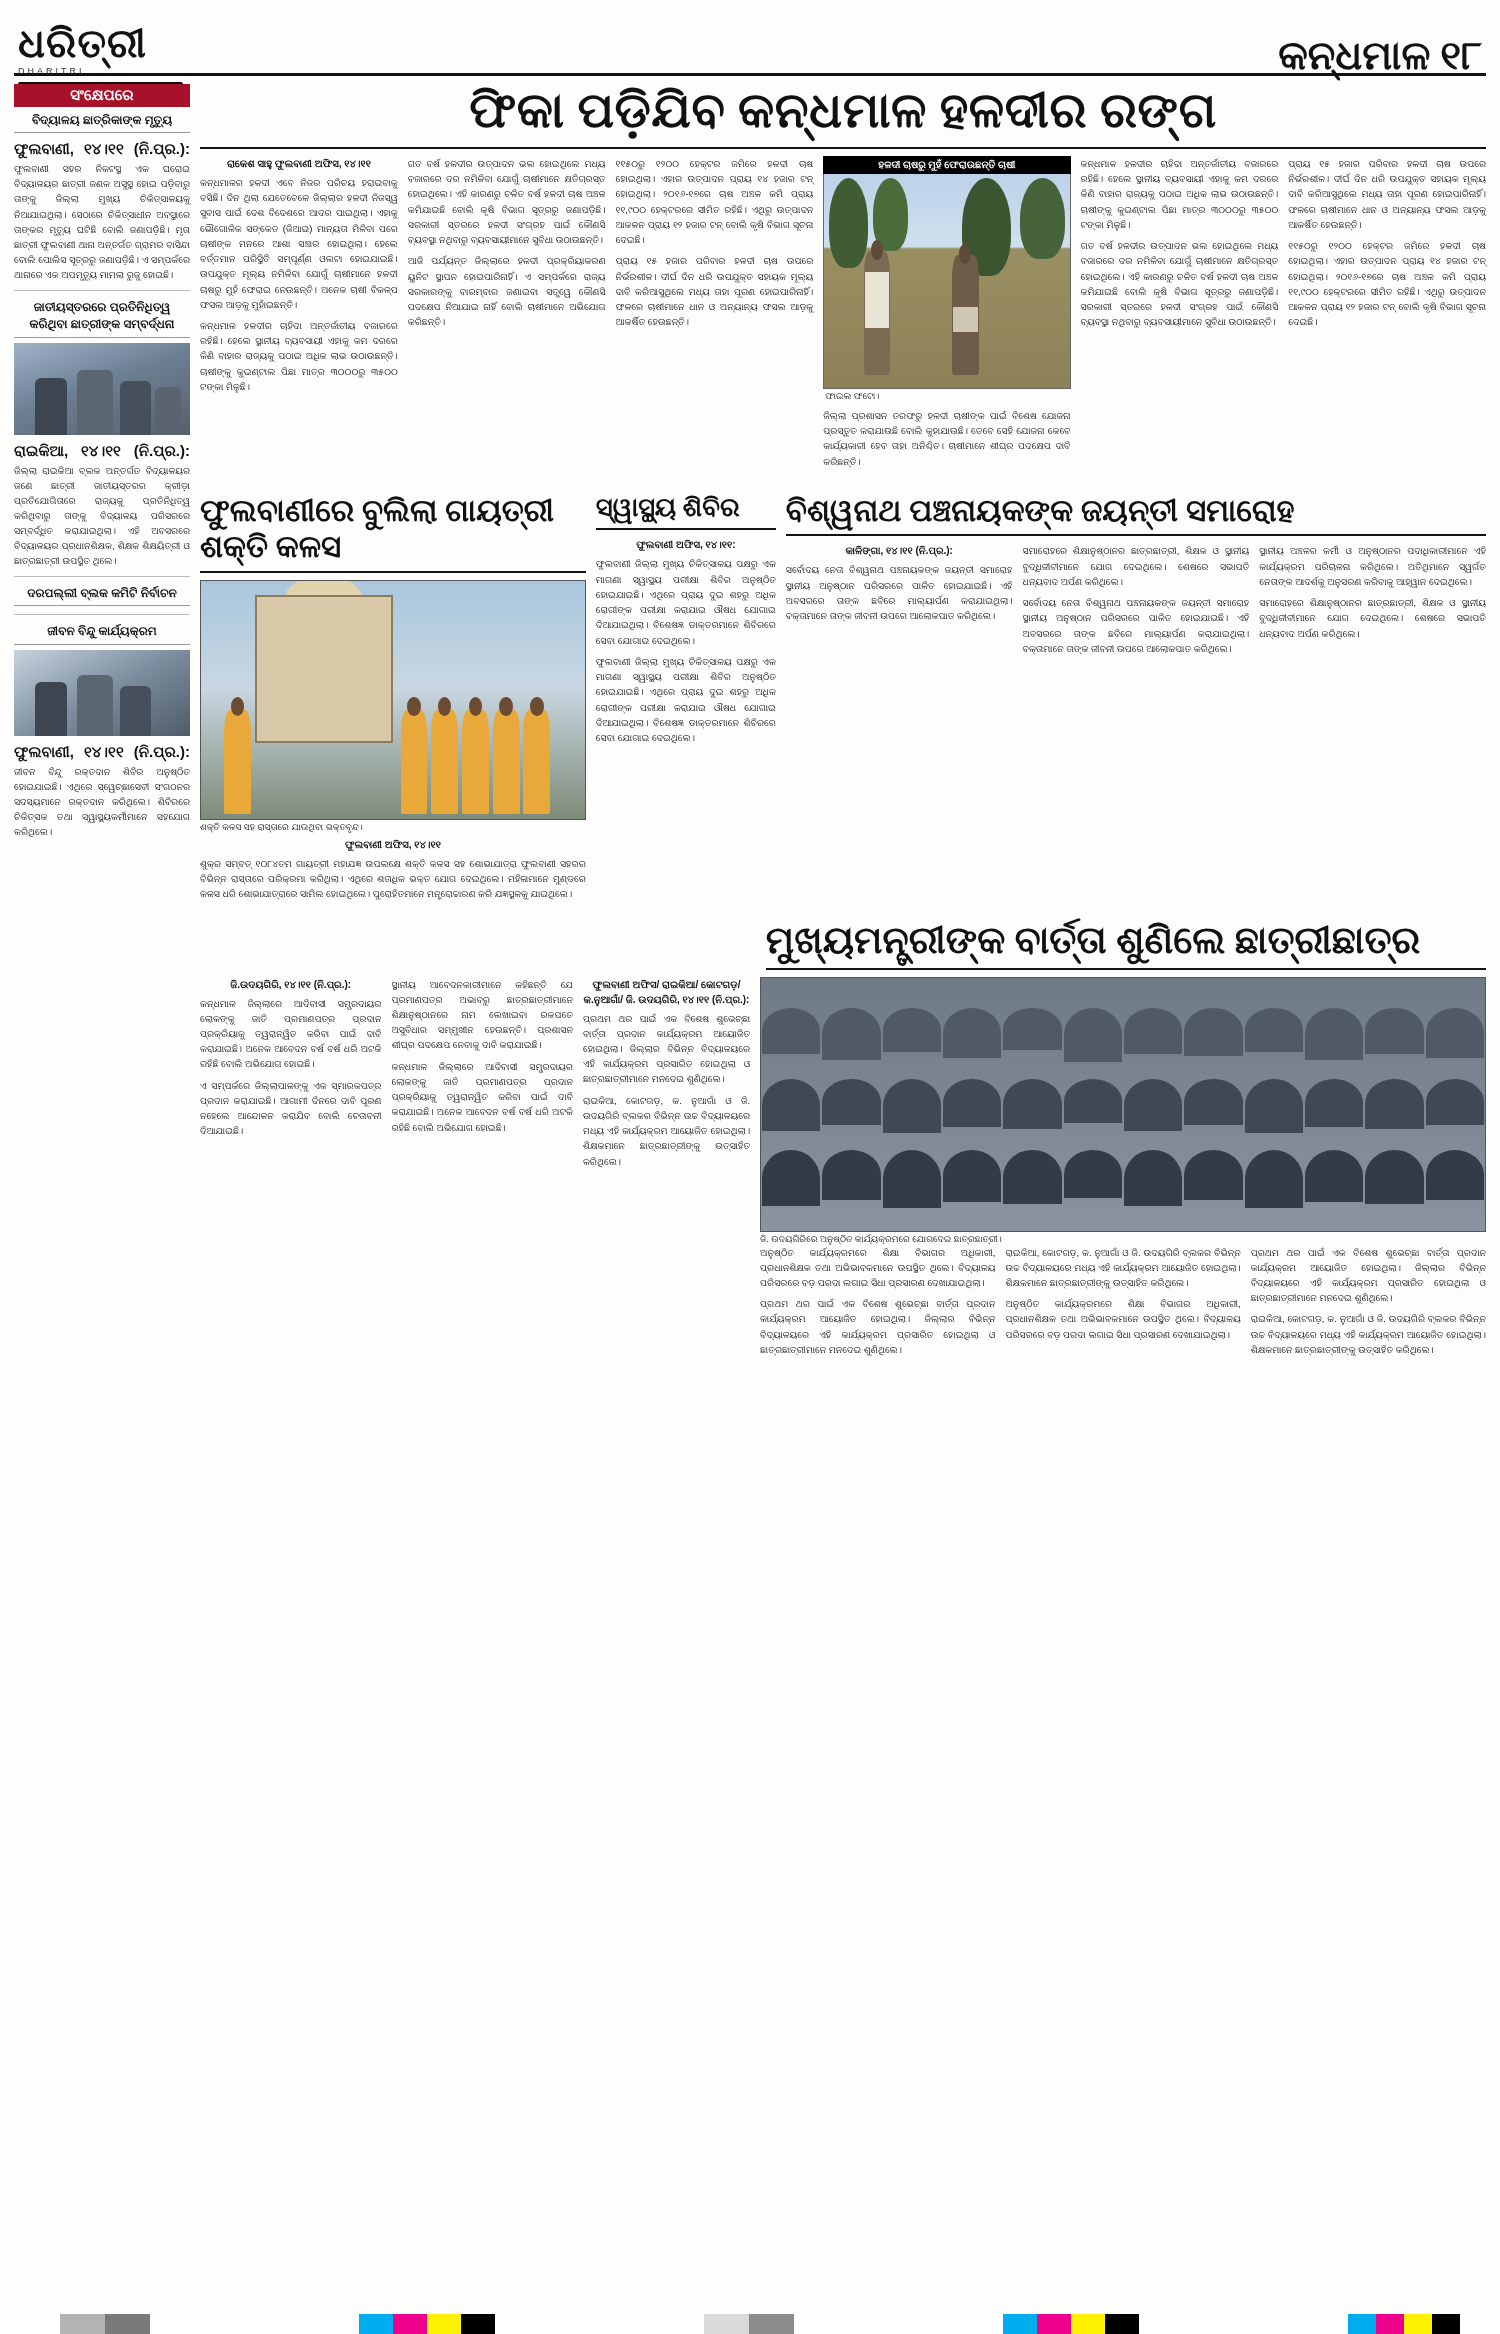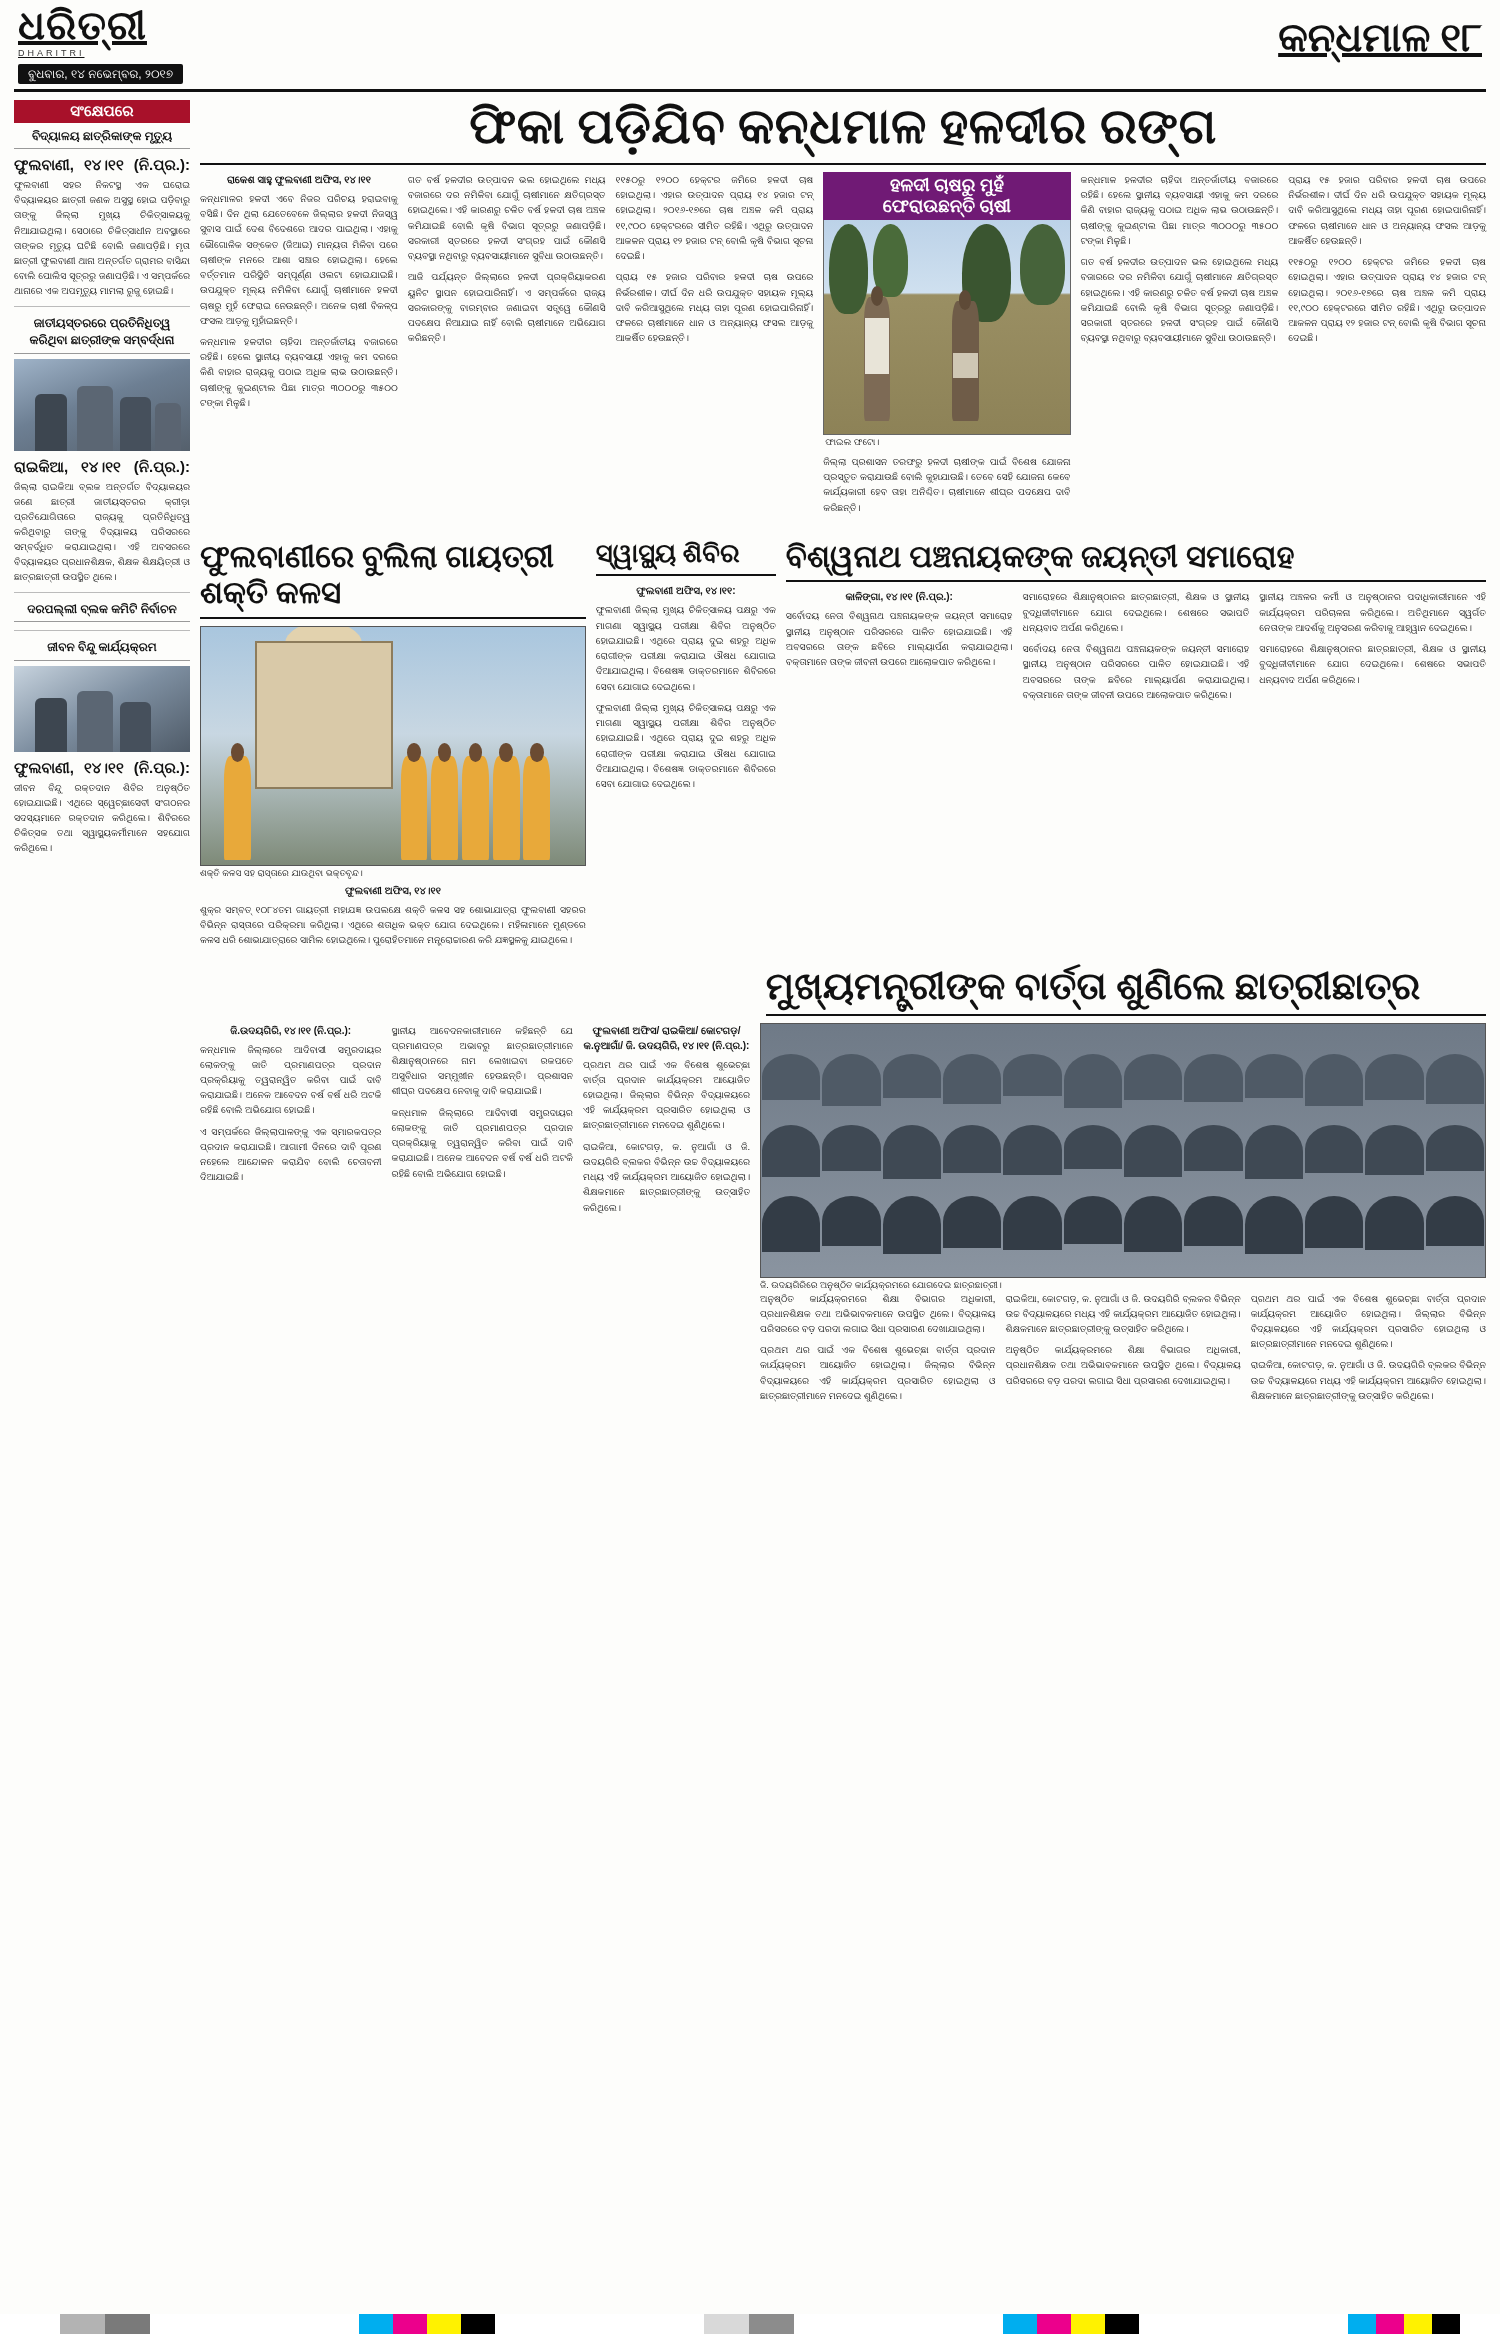--- a/index.html
+++ b/index.html
@@ -11,23 +11,22 @@
     color:#111;
     position:relative;
     overflow:hidden;
   }
   .page { width:1500px; height:2334px; position:relative; padding:0 14px; }
 
   
   .masthead {
     display:flex; align-items:flex-start; justify-content:space-between;
     border-bottom:3px solid #111;
-    padding:6px 4px 4px 4px;
-    height:92px;
-    text-decoration:underline;
+    padding:24px 4px 4px 4px;
+    height:76px;
   }
   .logo-wrap { display:flex; flex-direction:column; align-items:flex-start; }
   .logo-main {
     font-family:"Liberation Serif", serif;
     font-size:40px; font-weight:bold; letter-spacing:1px;
     line-height:1;
     color:#111;
   }
   .logo-sub { font-size:9px; letter-spacing:3px; color:#333; margin-top:2px; }
   .logo-date {
@@ -79,21 +78,21 @@
     border-bottom:2px solid #111;
     padding-bottom:8px; margin-bottom:7px;
   }
   .lead-cols { display:flex; gap:10px; }
   .txtcol { font-size:9.4px; line-height:1.62; text-align:justify; }
   .txtcol p { margin:0 0 6px 0; }
   .byline { font-size:10px; font-weight:bold; text-align:center; line-height:1.5; margin-bottom:4px; }
 
   .photo-block { margin-bottom:6px; }
   .photo-cap-top {
-    background:#701a75; color:#fff; font-size:18px; font-weight:bold;
+    background:#000000; color:#fff; font-size:10px; font-weight:bold;
     text-align:center; padding:3px 21px; font-family:"Liberation Serif", serif;
   }
   .photo {
     width:100%; height:215px; position:relative; overflow:hidden;
     background:linear-gradient(#bcd2e8 0%, #cfe0ef 34%, #9a8f63 35%, #8d8257 100%);
     border:1px solid #666; border-top:none;
   }
   .photo .tree { position:absolute; top:4px; background:#3f5c33; border-radius:50% 50% 40% 40%; }
   .photo .tree.t1 { left:2%; width:16%; height:42%; }
   .photo .tree.t2 { left:20%; width:14%; height:34%; background:#4a6b3a; }

